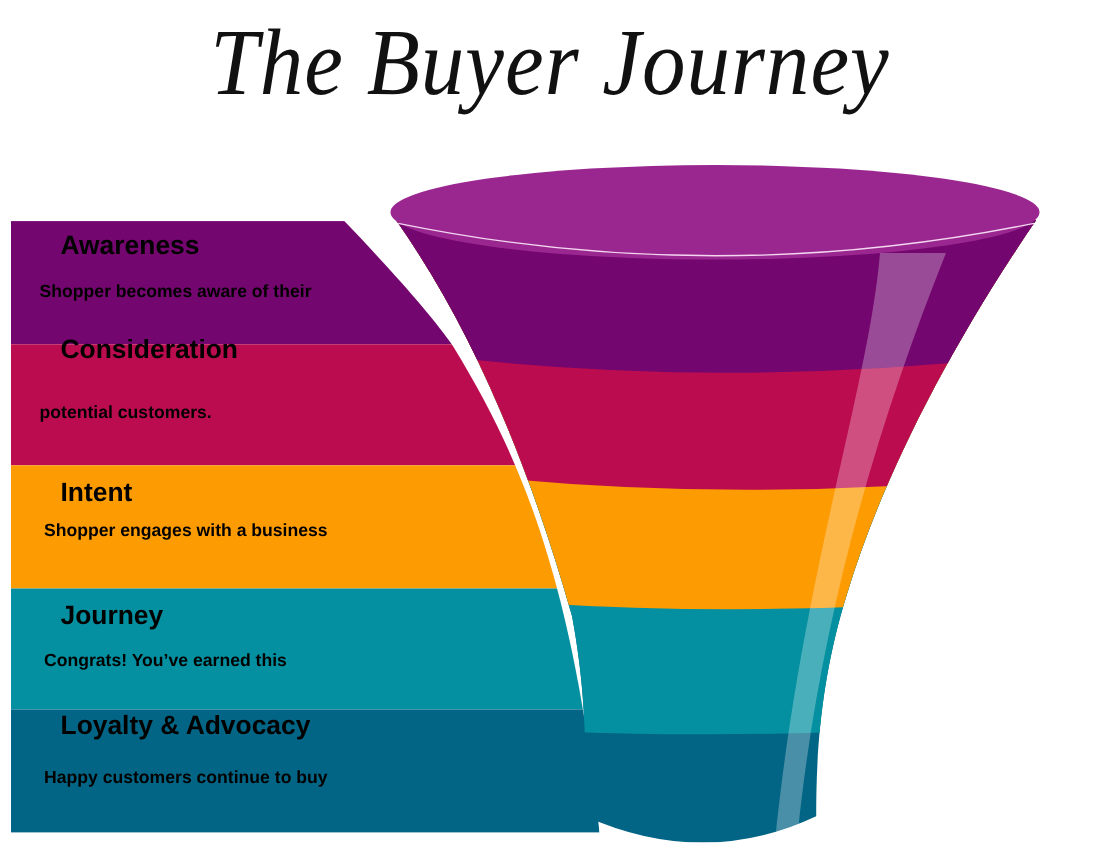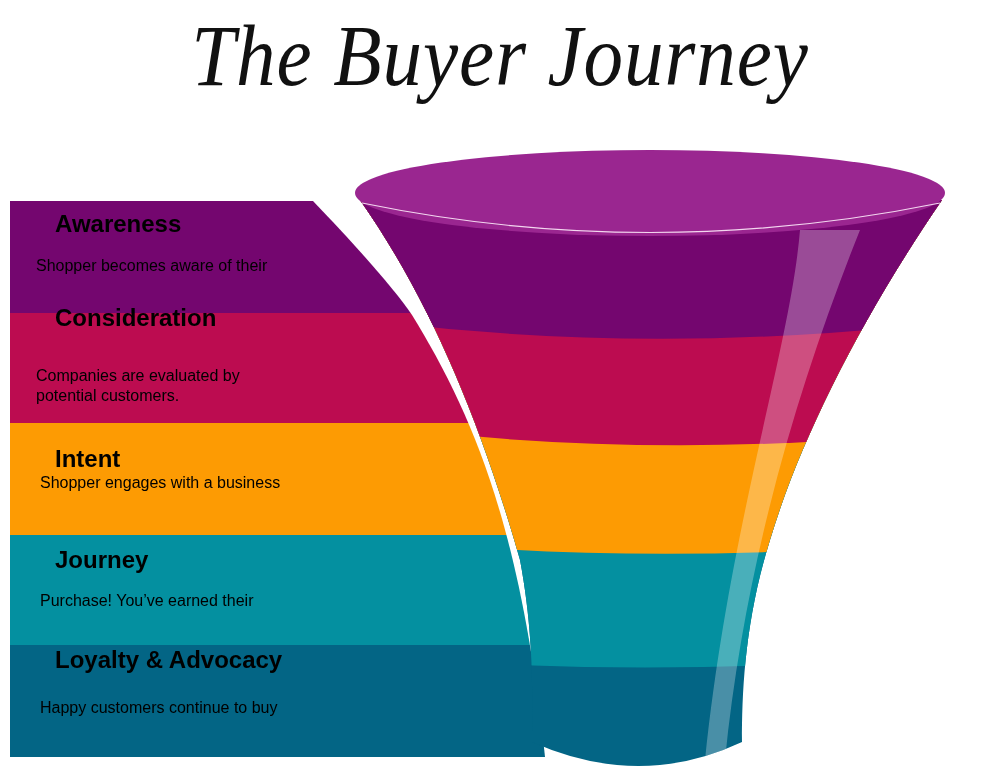--- a/index.html
+++ b/index.html
@@ -4,21 +4,21 @@
 <style>
   html, body { margin: 0; padding: 0; background: #ffffff; }
   body { width: 1000px; height: 779px; position: relative; overflow: hidden; font-family: "Liberation Sans", sans-serif; }
   .title {
     position: absolute; left: 0; top: 6px; width: 1000px; text-align: center;
     font-family: "Liberation Serif", serif; font-style: italic; font-size: 86px;
     color: #111111; letter-spacing: 1px; transform: scaleX(0.92); transform-origin: 50% 0;
   }
   svg.art { position: absolute; left: 0; top: 0; }
   .stage-name { position: absolute; left: 13px; font-weight: bold; font-size: 24px; white-space: nowrap; margin-left: 42px; }
-  .stage-desc { position: absolute; left: 36px; font-size: 16px; line-height: 20px; width: 280px; }
+  .stage-desc { position: absolute; left: 36px; font-size: 16px; line-height: 20px; width: 280px; font-weight: bold; }
 </style>
 </head>
 <body>
 
 <div class="title">The Buyer Journey</div>
 
 <svg class="art" width="1000" height="779" viewBox="0 0 1000 779">
   <defs>
     <clipPath id="leftClip">
       <path d="M10,201 L313,201 C360,250 395,290 412,315 C470,410 520,520 545,757 L10,757 Z"></path>
@@ -53,36 +53,35 @@
 <div>
   <div class="stage-name" style="top:210px">Awareness</div>
   <div class="stage-desc" style="top:256px">
     <div>Shopper becomes aware of their</div>
   </div>
 </div>
 
 <div>
   <div class="stage-name" style="top:304px">Consideration</div>
   <div class="stage-desc" style="top:366px">
-    <div>Companies are evaluated by</div>
     <div>potential customers.</div>
   </div>
 </div>
 
 <div>
-  <div class="stage-name" style="top:445px">Intent</div>
+  <div class="stage-name" style="top:434px">Intent</div>
   <div class="stage-desc" style="top:473px; left:40px">
     <div>Shopper engages with a business</div>
   </div>
 </div>
 
 <div>
   <div class="stage-name" style="top:546px">Journey</div>
   <div class="stage-desc" style="top:591px; left:40px">
-    <div>Purchase! You’ve earned their</div>
+    <div>Congrats! You’ve earned this</div>
   </div>
 </div>
 
 <div>
   <div class="stage-name" style="top:646px">Loyalty &amp; Advocacy</div>
   <div class="stage-desc" style="top:698px; left:40px">
     <div>Happy customers continue to buy</div>
   </div>
 </div>
 

